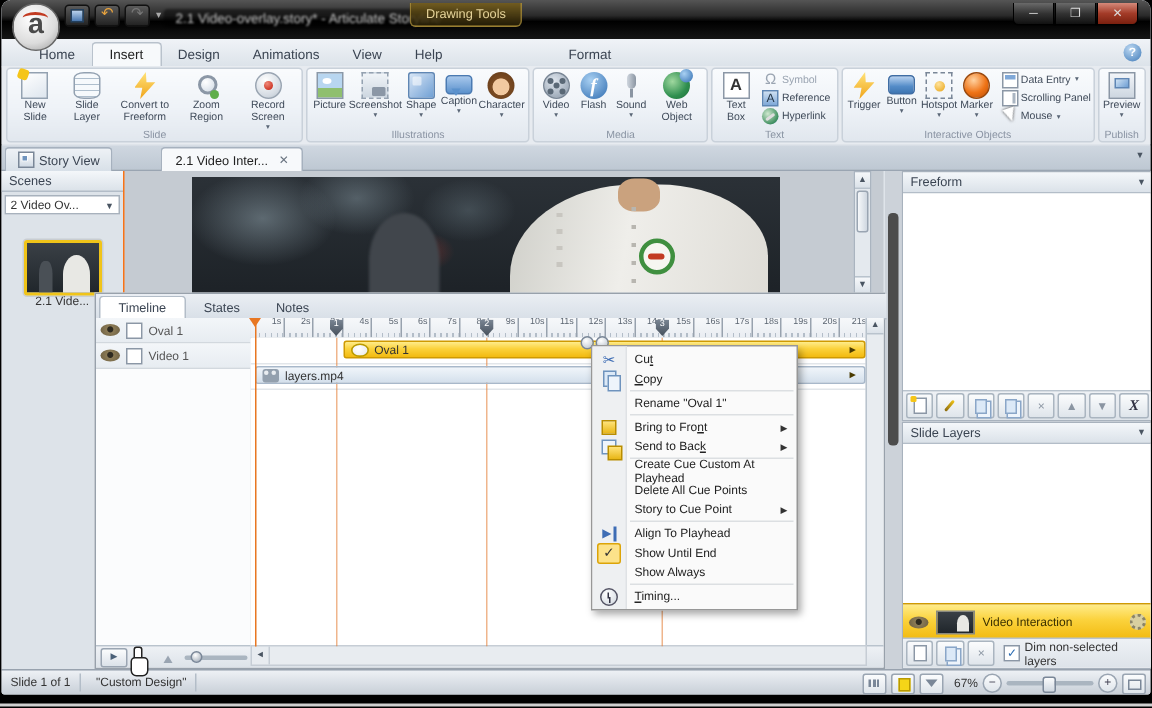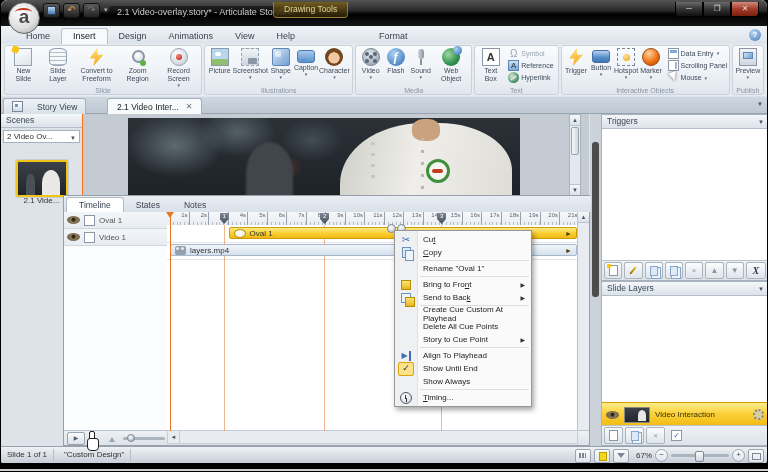--- a/index.html
+++ b/index.html
@@ -111,21 +111,21 @@
   .icsm-hyperlink::after{content:"";position:absolute;left:2px;top:5px;width:7px;height:2px;background:#ddd;border-radius:1px;transform:rotate(-35deg)}
   .icsm-data-entry{background:#fff;border:1px solid #8b97a6;box-sizing:border-box}
   .icsm-data-entry::after{content:"";position:absolute;left:1px;top:1px;right:1px;height:3px;background:#7fa8d8}
   .icsm-scroll-panel{background:#fff;border:1px solid #8b97a6;box-sizing:border-box}
   .icsm-scroll-panel::after{content:"";position:absolute;right:1px;top:1px;bottom:1px;width:2px;background:#aab5c2}
   .icsm-mouse::after{content:"";position:absolute;left:2px;top:0;width:0;height:0;border:4px solid transparent;border-top:9px solid #fff;transform:rotate(-18deg);filter:drop-shadow(0 0 1px #333)}
 
   
   .docbar{position:absolute;left:0;top:97px;width:100%;height:16px;
     background:linear-gradient(#cfd7e0,#bec8d3);border-bottom:1px solid #9aa5b2}
-  .svtab{position:absolute;left:2px;top:1px;height:15px;display:flex;align-items:center;gap:14px;padding:0 8px;
+  .svtab{position:absolute;left:2px;top:1px;height:15px;display:flex;align-items:center;gap:3px;padding:0 8px;
     background:linear-gradient(#eef2f6,#d8e0e8);border:1px solid #a6b1be;border-bottom:none;border-radius:3px 3px 0 0;
     font-size:8.5px;color:#3a4452}
   .svicon{width:9px;height:9px;background:linear-gradient(#fff,#cfd9e4);border:1px solid #7a8798;position:relative}
   .svicon::after{content:"";position:absolute;left:2px;top:2px;width:3px;height:3px;background:#6f93bd;box-shadow:0 0 0 0.5px #fff}
   .doctab{position:absolute;left:106px;top:1px;height:15px;display:flex;align-items:center;gap:7px;padding:0 9px;
     background:#f7f9fb;border:1px solid #a6b1be;border-bottom:none;border-radius:3px 3px 0 0;font-size:8.5px;color:#222}
   .doctab .x{color:#6a7480;font-size:8px}
   .docdd{position:absolute;right:4px;top:4px;font-size:6px;color:#4a5562}
 
   
@@ -718,21 +718,21 @@
       <div class="mitem">
         <div class="mico">
           <div class="mi-clock"></div>
         </div>
         <span><u>T</u>iming...</span>
       </div>
     </div>
 
   <div class="rpanel" style="top:114px;height:167px">
     <div class="phead">
-      <span>Triggers</span>
+      <span>Freeform</span>
       <span class="pdd">▼</span>
     </div>
     <div class="body"></div>
     <div class="ptoolbar" id="trigbar">
         <div class="tbtn">
           <span class="pg y"></span>
         </div>
         <div class="tbtn">
           <span class="pencil"></span>
         </div>
@@ -764,20 +764,21 @@
     <div class="ptoolbar">
       <div class="tbtn">
           <span class="pg"></span>
         </div>
       <div class="tbtn">
           <span class="pg2"></span>
         </div>
       <div class="tbtn">×</div>
       <div class="dimwrap">
         <span class="dimbox" id="dimbox">✓</span>
+        <span class="dimlbl">Dim non-selected layers</span>
       </div>
     </div>
   </div>
 
   <div class="statusbar">
     <div class="scell" style="left:0">Slide 1 of 1</div>
     <div class="scell" style="left:57px">"Custom Design"</div>
     <div class="statR">
       <div class="vwbtn grid"></div>
       <div class="vwbtn doc"></div>

